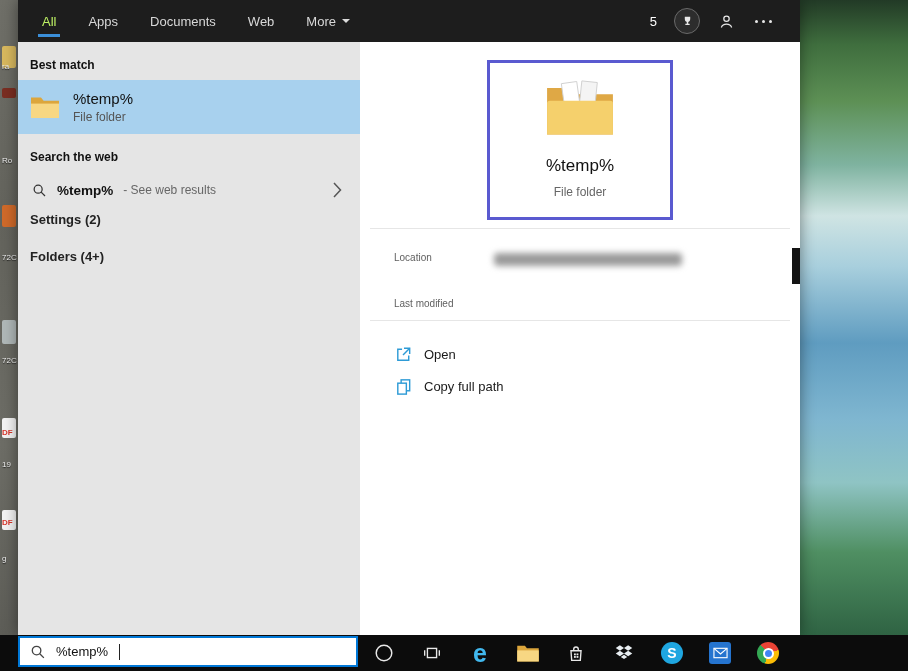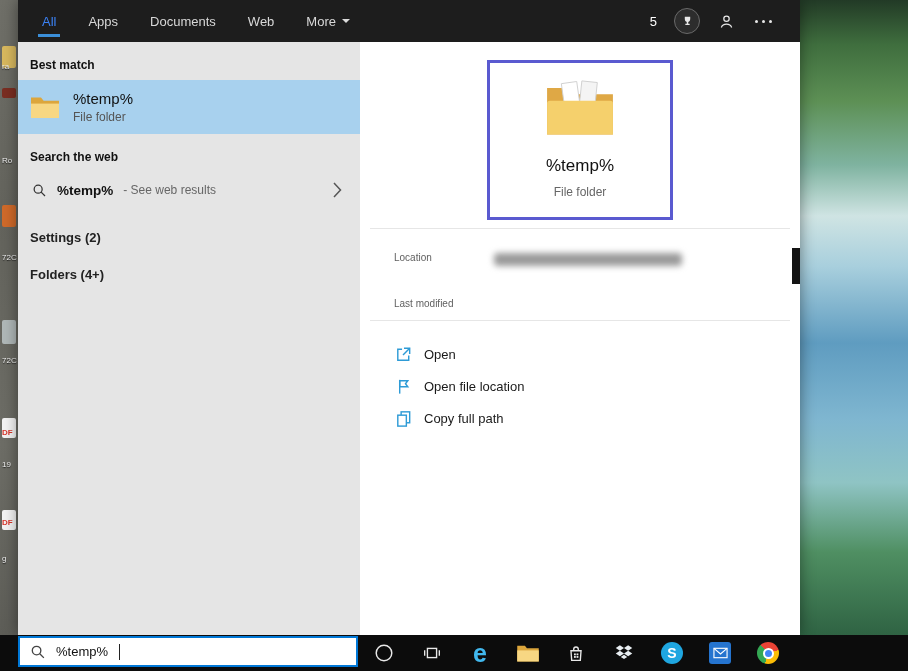--- a/index.html
+++ b/index.html
@@ -41,21 +41,21 @@
   
   .topbar {
     height:42px; background:#1d1d1d; display:flex; align-items:stretch;
     padding-left:22px; flex:0 0 auto;
   }
   .tabs { display:flex; gap:28px; }
   .tab {
     position:relative; display:flex; align-items:center;
     color:#d8d8d8; font-size:13px; padding:0 2px; cursor:default;
   }
-  .tab.active { color:#3b82f6; }
+  .tab.active { color:#bef264; }
   .tab.active::after {
     content:''; position:absolute; left:-2px; right:-2px; bottom:5px;
     height:3px; background:#3b8fd9;
   }
   .caret-down {
     width:0; height:0; margin-left:6px;
     border-left:4px solid transparent; border-right:4px solid transparent;
     border-top:4.5px solid #dcdcdc;
   }
   .topbar-right { margin-left:auto; display:flex; align-items:center; gap:17px; padding-right:26px; }
@@ -82,21 +82,21 @@
   .bm-title { font-size:15px; color:#111; margin-bottom:3px; }
   .bm-sub { font-size:12px; color:#555; }
   .web-row {
     height:36px; display:flex; align-items:center; gap:10px;
     padding:0 14px 0 14px; cursor:default;
   }
   .web-query { font-size:13.5px; font-weight:bold; color:#111; }
   .web-suffix { font-size:12px; color:#666; }
   .chev-btn { margin-left:auto; display:flex; align-items:center; padding:4px; }
   .group-row {
-    height:33px; display:flex; align-items:flex-end; padding:0 12px;
+    height:33px; display:flex; align-items:flex-start; padding:0 12px;
     font-size:13px; font-weight:bold; color:#222; margin-top:4px; cursor:default;
   }
 
   
   .right-panel { flex:1; position:relative; background:#fff; }
   .preview-card {
     position:absolute; top:18px; left:50%; transform:translateX(-50%);
     width:186px; height:160px; border:3px solid #5a5ad0;
     display:flex; flex-direction:column; align-items:center; background:#fff;
   }
@@ -291,29 +291,20 @@
               <svg width="19" height="19" viewBox="0 0 20 20" fill="none" stroke="#2e9bd6" stroke-width="1.5">
                 <path d="M8.5 4.5 H4 v11.5 h11.5 V11"></path>
                 <polyline points="10.5,3.5 16.5,3.5 16.5,9.5"></polyline>
                 <line x1="16.5" y1="3.5" x2="9.5" y2="10.5"></line>
               </svg>
             </span>
             <span>Open</span>
           </div>
           <div class="action-row">
             <span class="aicon">
-              <svg width="19" height="19" viewBox="0 0 20 20" fill="none" stroke="#2e9bd6" stroke-width="1.5">
-                <line x1="6" y1="3" x2="6" y2="17.5"></line>
-                <path d="M6 4 h8.5 l-2.4 3.1 2.4 3.1 H6 Z"></path>
-              </svg>
-            </span>
-            <span>Open file location</span>
-          </div>
-          <div class="action-row">
-            <span class="aicon">
               <svg width="19" height="19" viewBox="0 0 20 20">
                 <rect x="7.5" y="3" width="9" height="11.5" fill="none" stroke="#2e9bd6" stroke-width="1.5"></rect>
                 <rect x="4" y="6.5" width="9" height="11.5" fill="#fff" stroke="#2e9bd6" stroke-width="1.5"></rect>
               </svg>
             </span>
             <span>Copy full path</span>
           </div>
         </div>
 
       </main>

